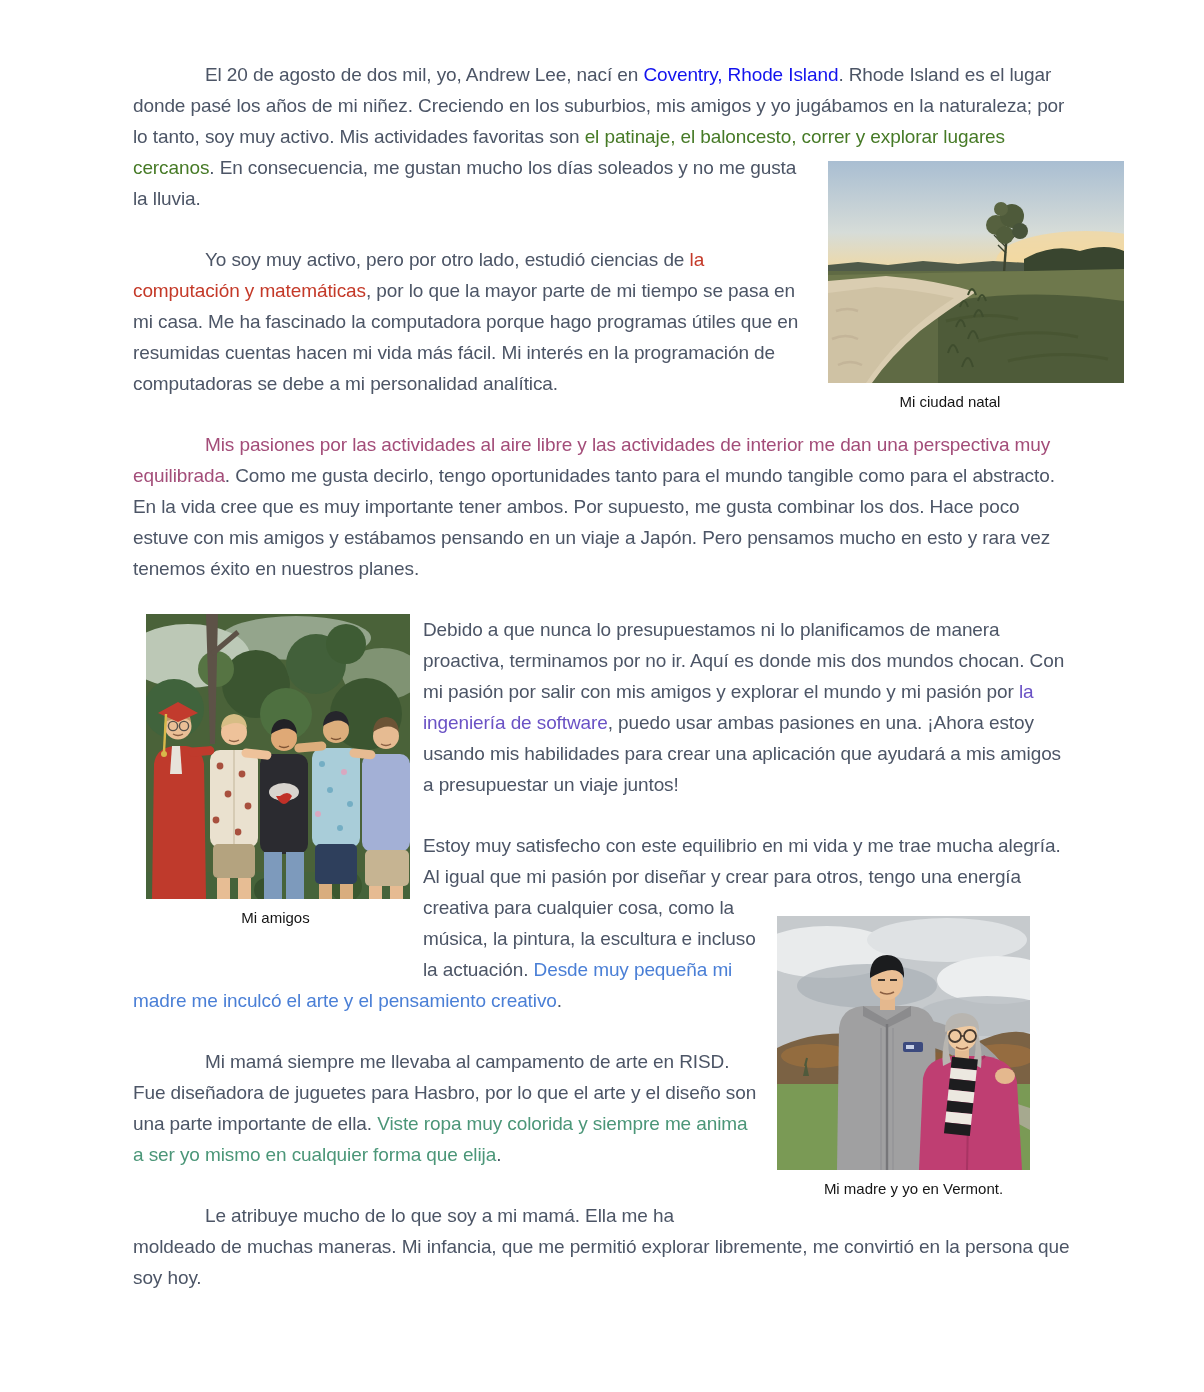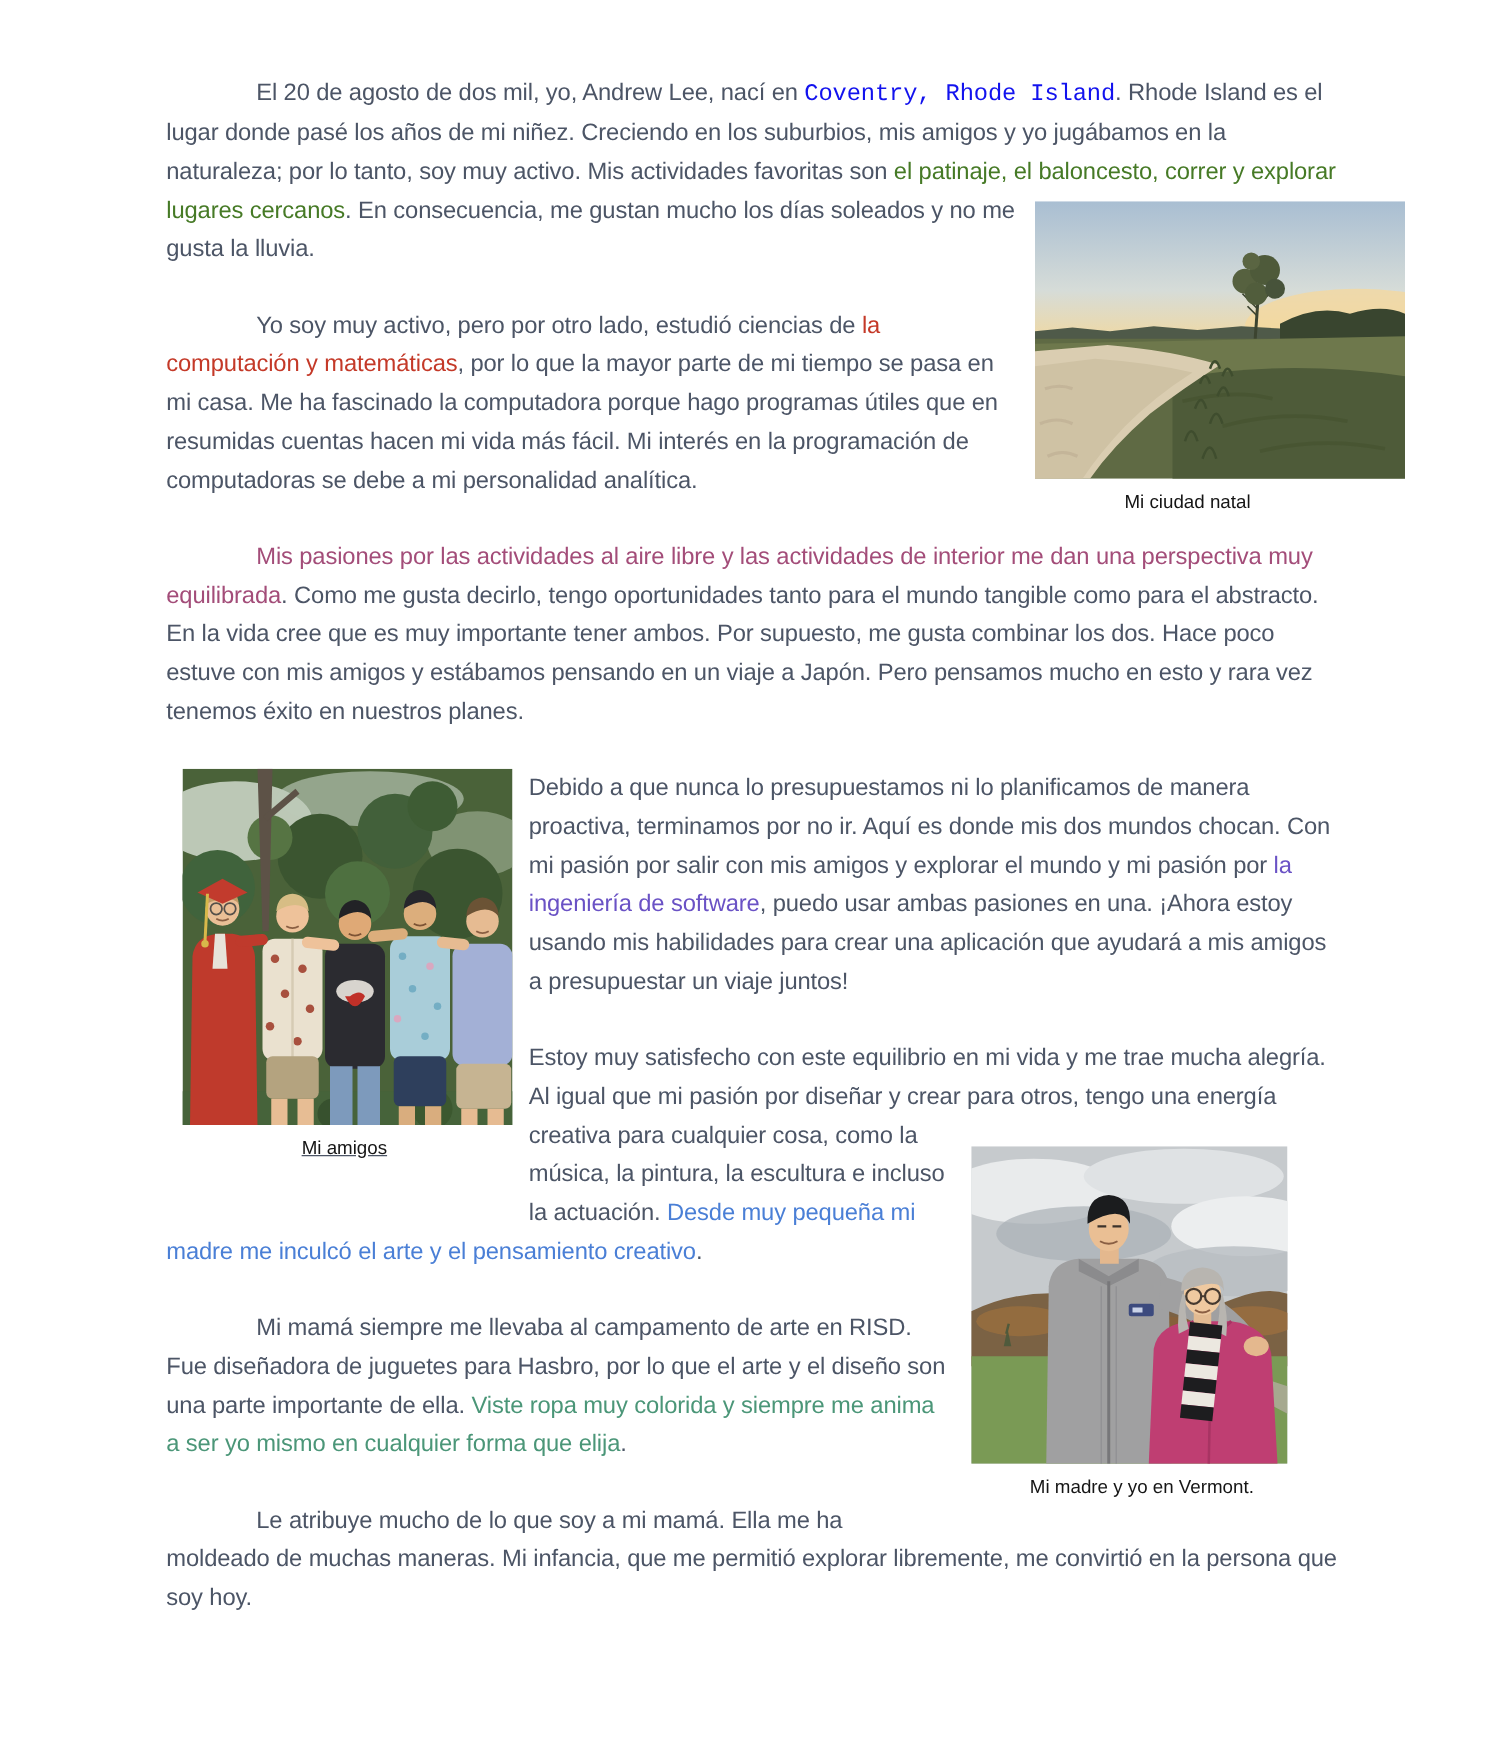--- a/index.html
+++ b/index.html
@@ -5,36 +5,36 @@
   html,body{margin:0;padding:0;background:#ffffff;}
   .page{position:relative;width:1204px;height:1392px;background:#ffffff;overflow:hidden;
         font-family:"Liberation Sans",sans-serif;}
   .content{padding:59px 132px 0 133px;font-size:19px;line-height:31px;color:#4c5566;
            letter-spacing:-0.1px;}
   .para{margin:0 0 30px 0;}
   .indent{text-indent:72px;}
   .noindent{text-indent:0;}
 
   
-  .c-link{color:#1212ee;font-family:Liberation Mono, monospace;}
+  .c-link{color:#1212ee;}
   .c-green{color:#467a26;}
   .c-red{color:#c43928;}
   .c-mauve{color:#a34d79;}
   .c-purple{color:#6a52c5;}
   .c-blue2{color:#4a7fd6;}
   .c-teal{color:#4b9678;}
 
   
   .strut{float:right;width:1px;}
   .strut-1{height:102px;}
   .strut-3{height:86px;}
   figure{margin:0;padding:0;text-indent:0;}
   .fig{text-indent:0;}
   .fig1{float:right;clear:right;width:244px;margin:0 0 8px 16px;}
-  .fig2{float:left;width:259px;margin:0 18px 45px 13px;text-decoration:underline;}
+  .fig2{float:left;width:259px;margin:0 18px 45px 13px;}
   .fig3{float:right;clear:right;width:273px;margin:0 22px 6px 18px;}
   .photo{display:block;}
   .photo svg{display:block;}
   .caption{display:block;text-align:center;font-size:15px;line-height:18px;color:#151515;
            margin-top:10px;letter-spacing:0;}
 </style>
 </head>
 <body>
 
 <div class="page">

